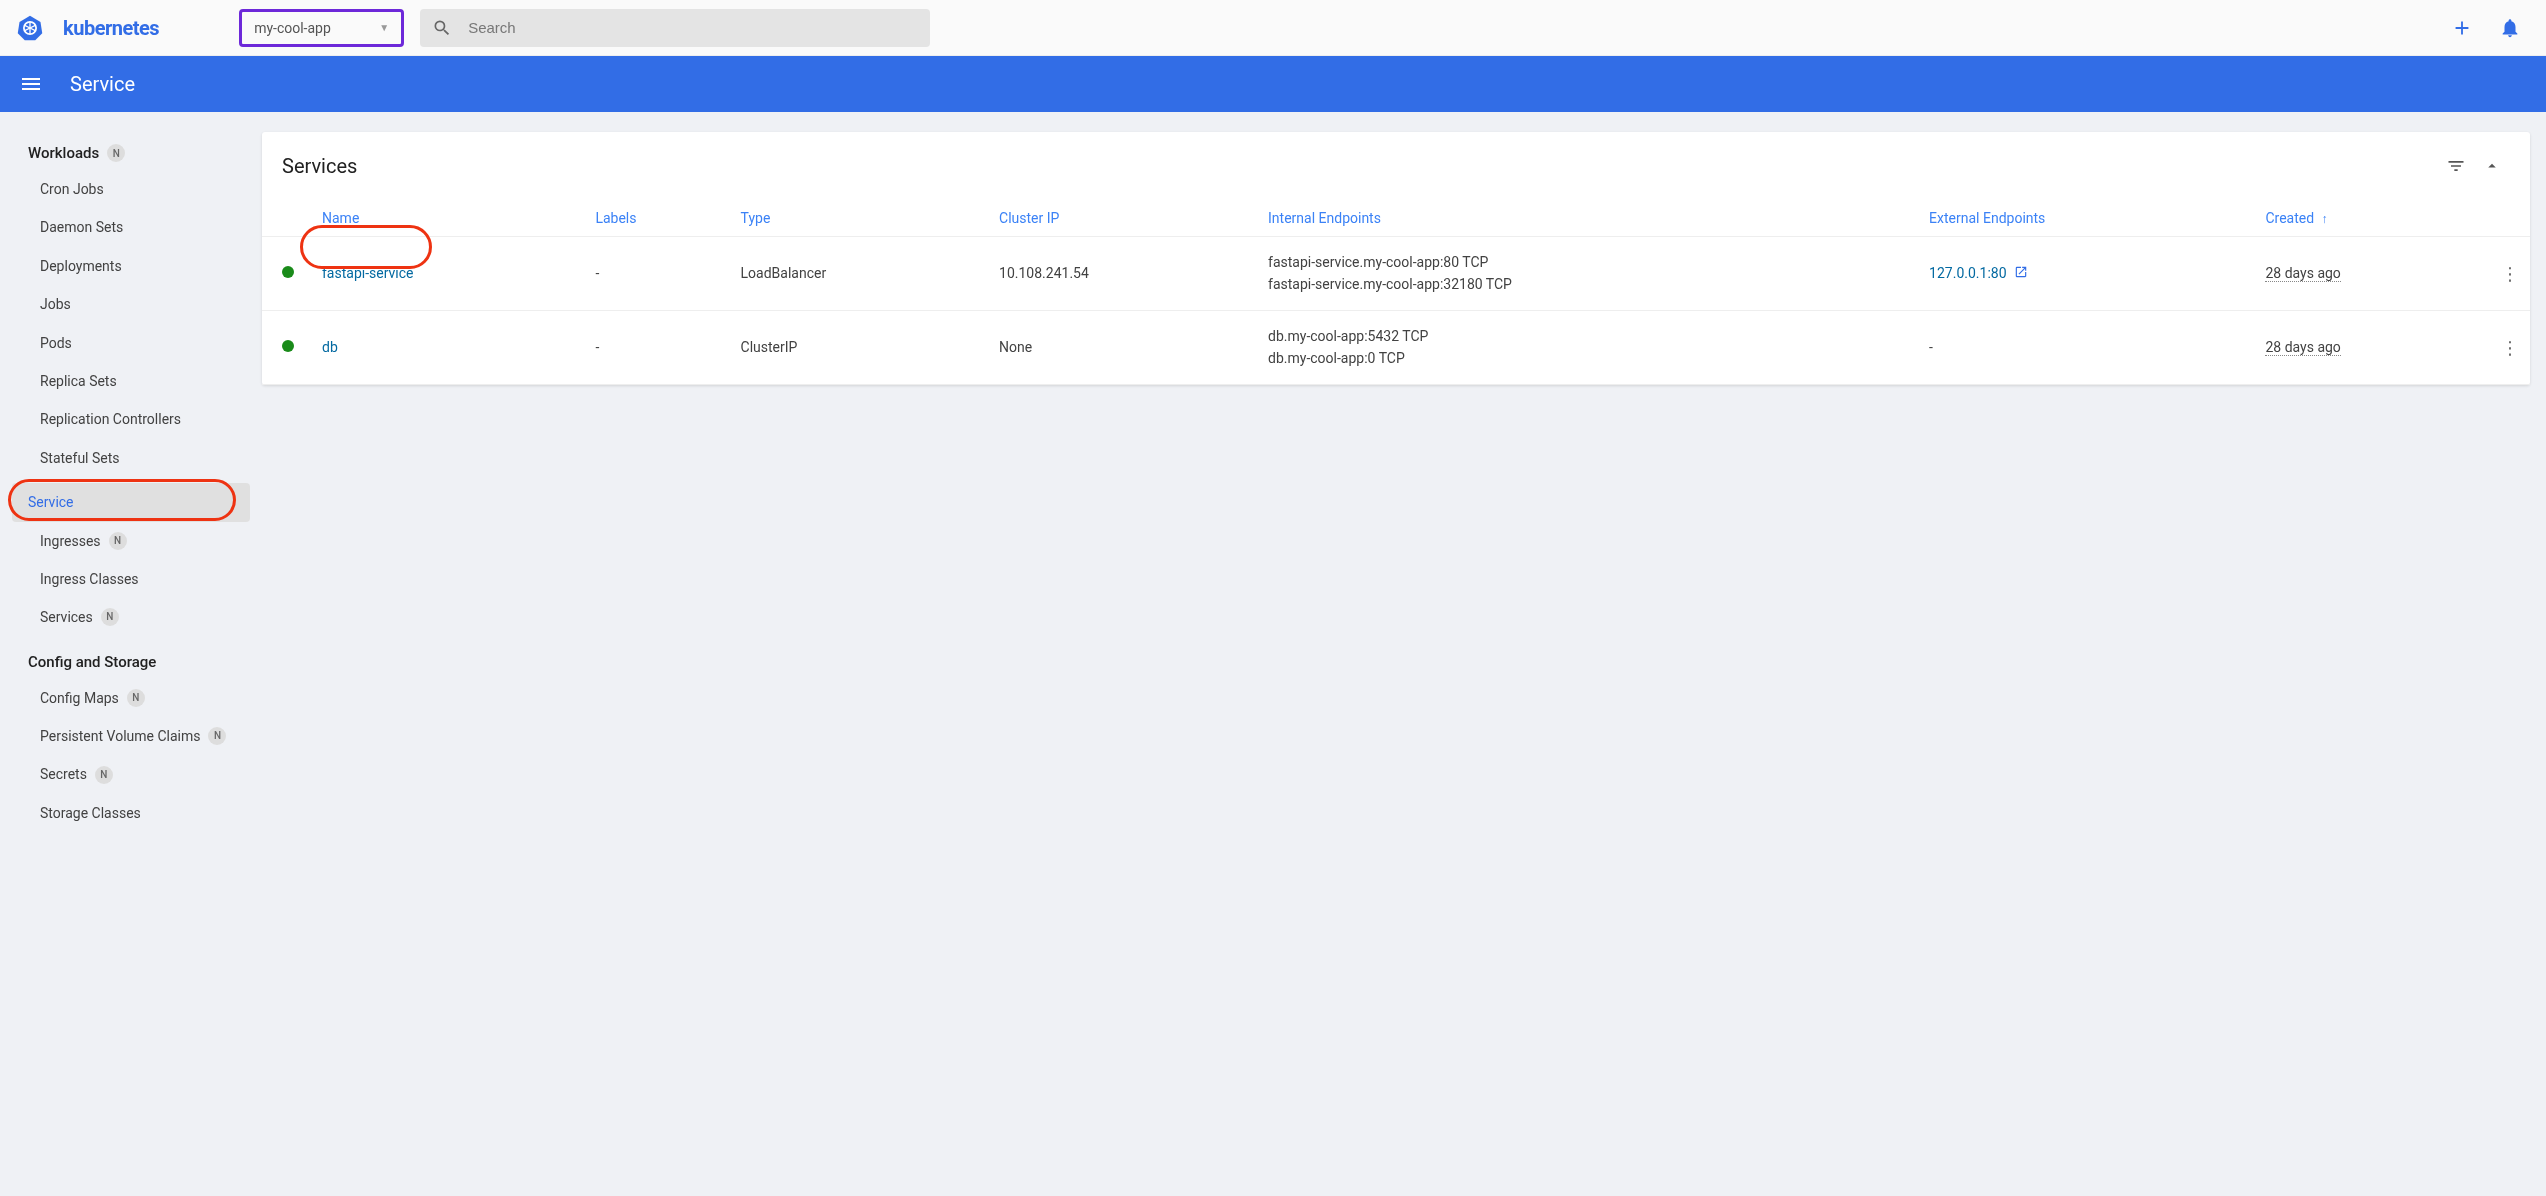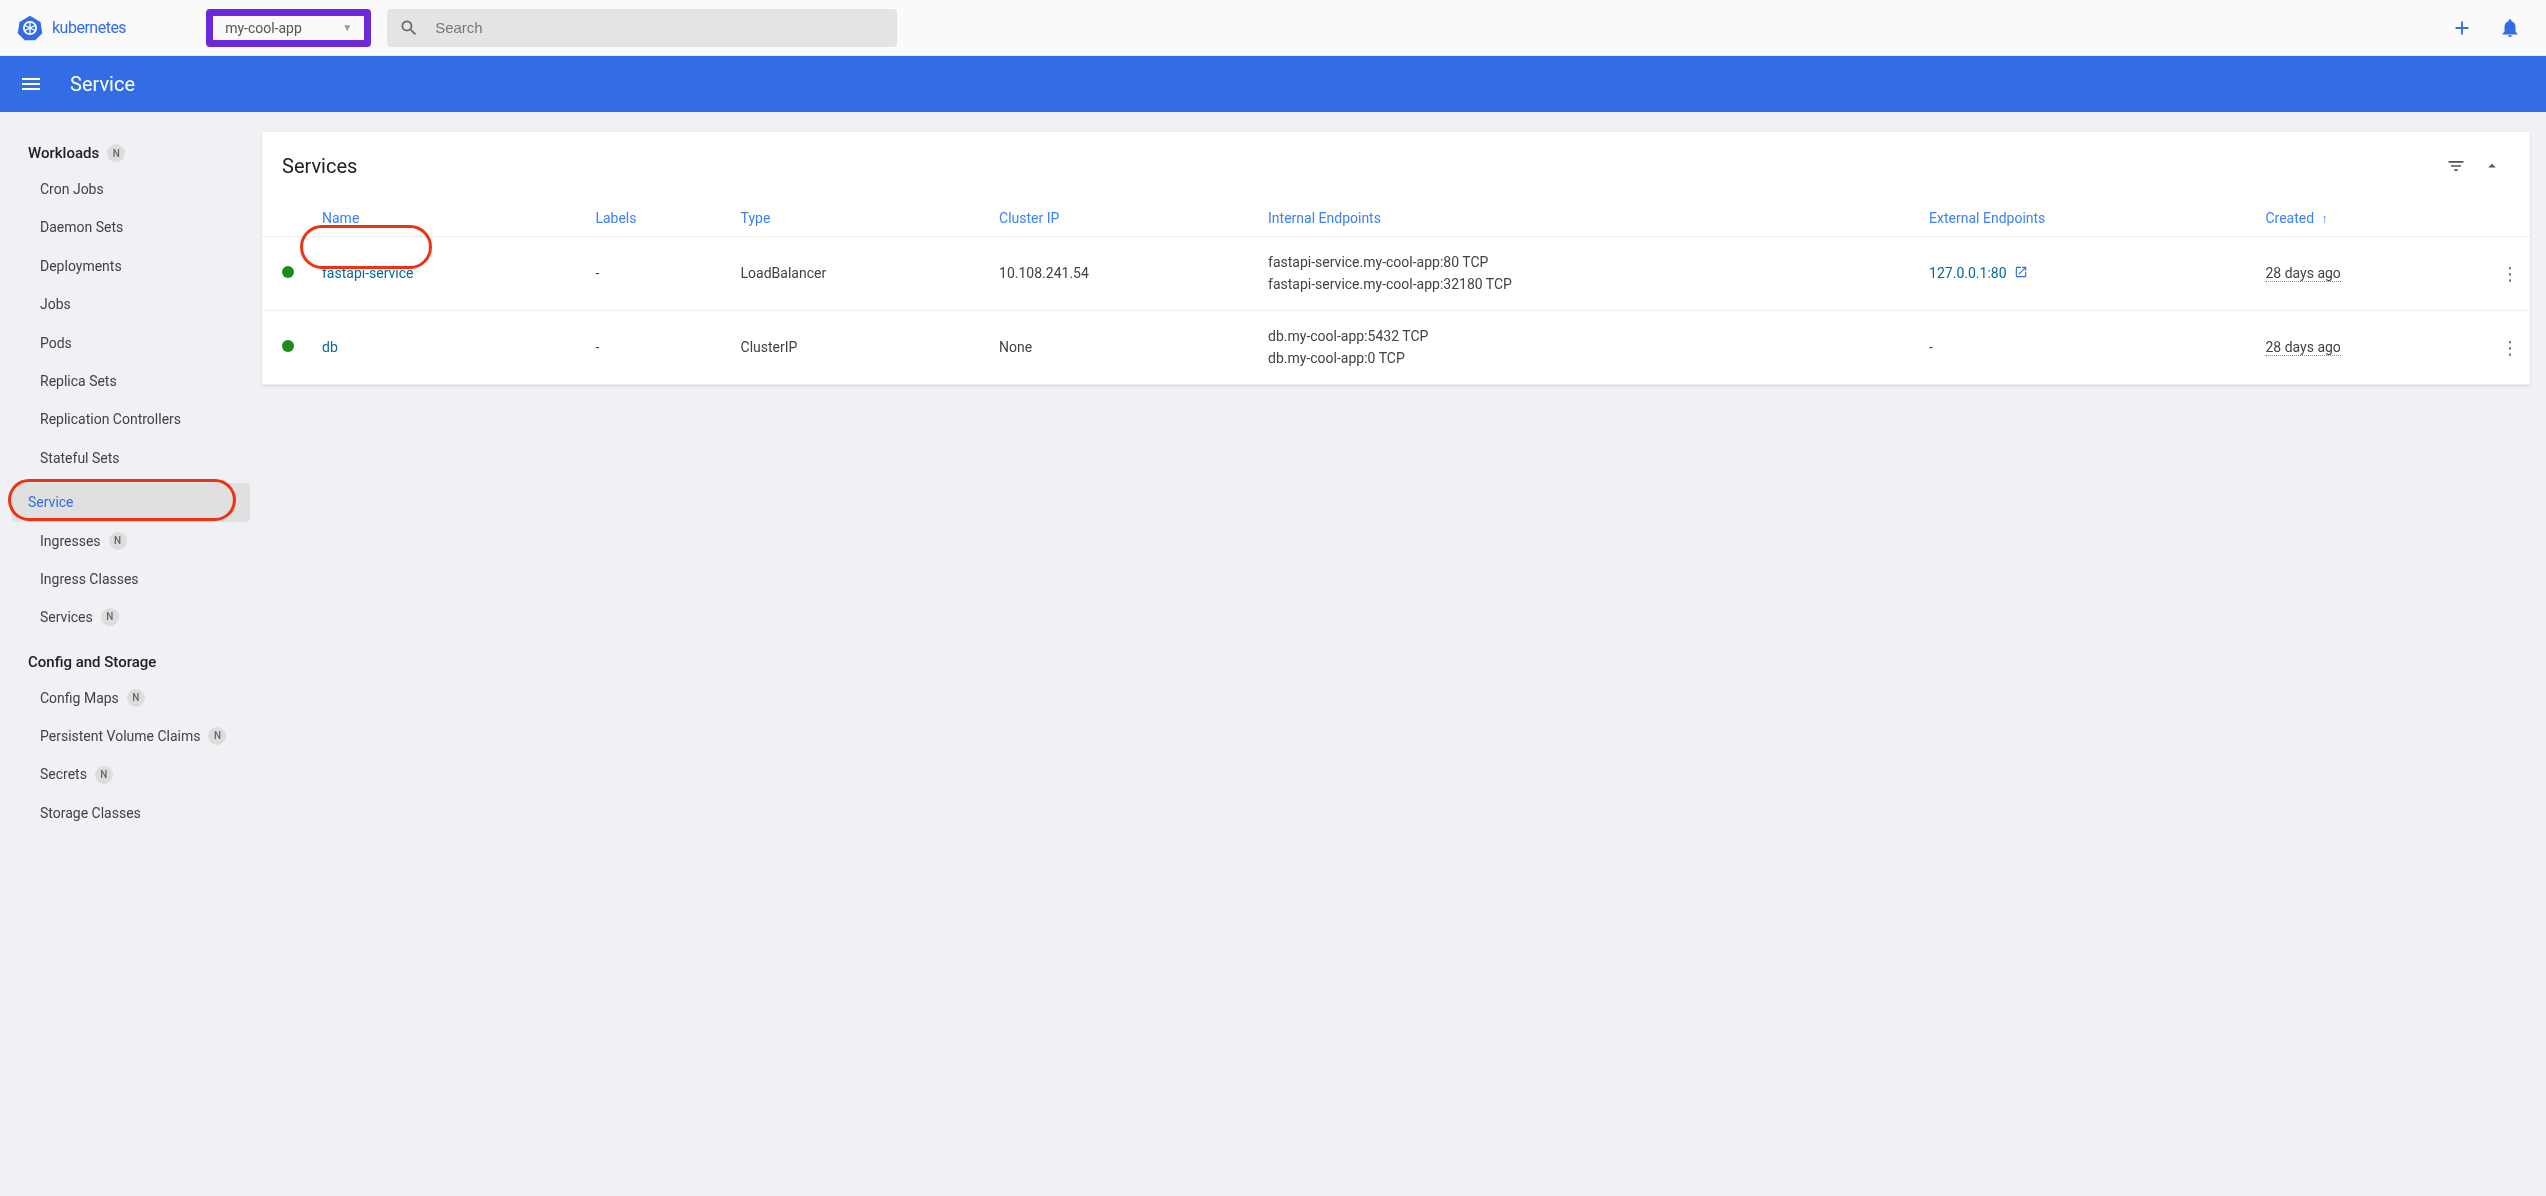--- a/index.html
+++ b/index.html
@@ -2,22 +2,22 @@
 <html><head>
   <meta charset="utf-8">
   <style>
     * { box-sizing: border-box; margin: 0; padding: 0; }
     body { font-family: Roboto, "Helvetica Neue", Arial, sans-serif; font-size: 14px; color: #212121; background: #eff1f5; }
     
     
     .top-header { height: 56px; background: #fafafa; display: flex; align-items: center; padding: 0 16px; border-bottom: 1px solid #eee; }
     .logo-wrap { display: flex; align-items: center; gap: 8px; margin-right: 80px; }
     .logo-icon { width: 28px; height: 28px; }
-    .logo-text { color: #326de6; font-size: 16px; font-weight: 400; letter-spacing: -0.5px; }
-    .ns-selector { display: flex; align-items: center; justify-content: space-between; width: 165px; height: 38px; padding: 0 12px; border: 7px solid #6d28d9; border-radius: 4px; margin-right: 16px; cursor: pointer; color: #555; font-size: 14px; }
+    .logo-text { color: #326de6; font-size: 20px; font-weight: 700; letter-spacing: -0.5px; margin-left: 11px; }
+    .ns-selector { display: flex; align-items: center; justify-content: space-between; width: 165px; height: 38px; padding: 0 12px; border: 3px solid #6d28d9; border-radius: 4px; margin-right: 16px; cursor: pointer; color: #555; font-size: 14px; }
     .arrow-down { font-size: 10px; color: #999; }
     .search-box { display: flex; align-items: center; width: 510px; height: 38px; background: #e4e4e4; border-radius: 4px; padding: 0 12px; gap: 16px; }
     .search-box input { flex: 1; border: none; background: transparent; outline: none; font-size: 15px; color: #333; }
     .search-box input::placeholder { color: #777; }
     .top-spacer { flex: 1; }
     .top-icon-btn { width: 40px; height: 40px; display: flex; align-items: center; justify-content: center; cursor: pointer; color: #326de6; font-size: 22px; margin-left: 8px; }
     
     
     .action-bar { height: 56px; background: #326de6; display: flex; align-items: center; padding: 0 16px; gap: 24px; }
     .menu-btn { width: 30px; height: 30px; display: flex; align-items: center; justify-content: center; cursor: pointer; color: white; }

